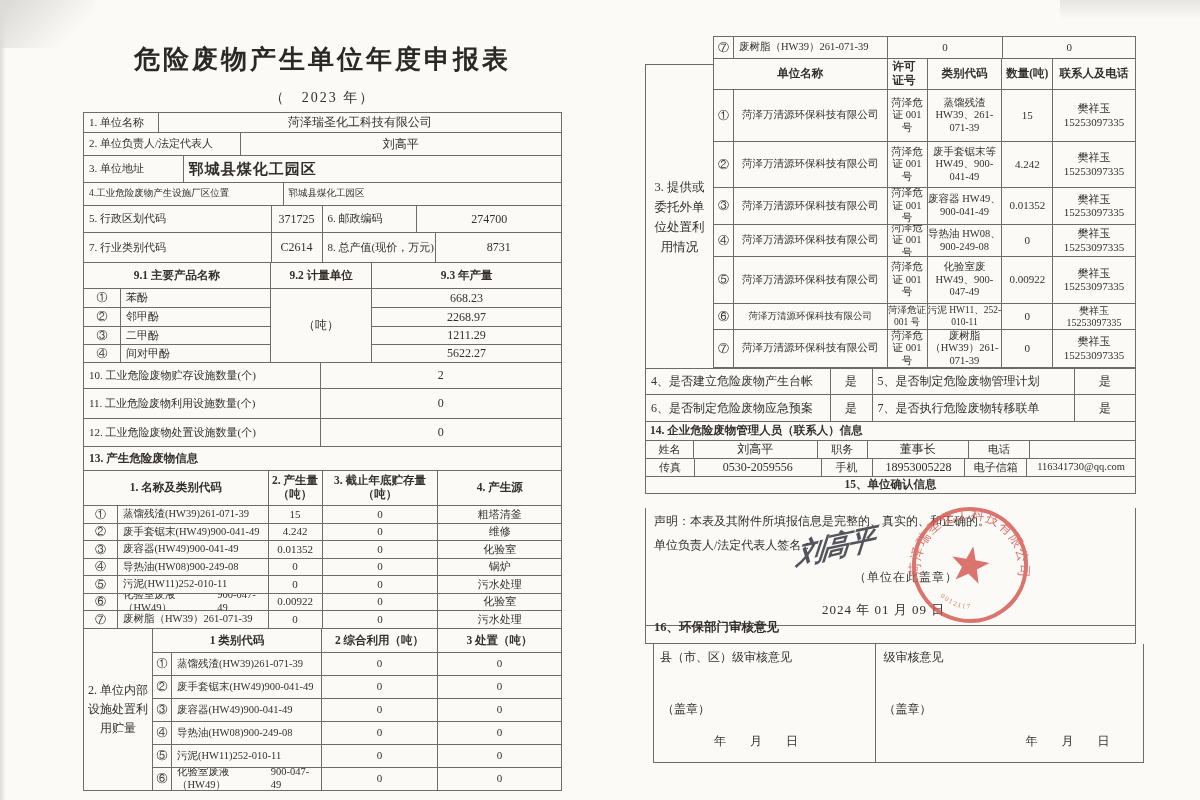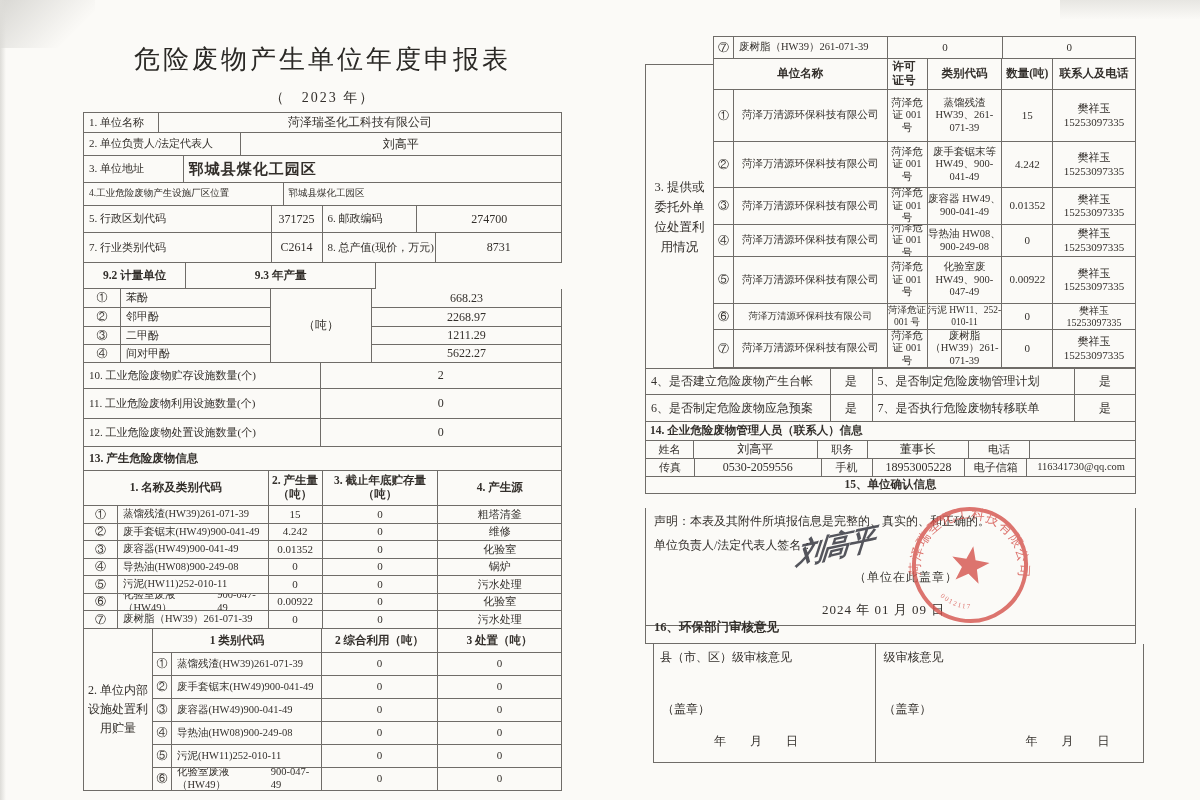--- a/index.html
+++ b/index.html
@@ -18,21 +18,21 @@
     display:flex;align-items:center;overflow:hidden;
   }
   .c{justify-content:center;text-align:center;}
   .l{padding-left:5px;}
   .v{font-size:12px;}
   .sp{justify-content:flex-start;padding:0 5px;font-size:10.5px;}
   .small{font-size:9.5px;}
   .hdr{font-weight:bold;font-size:11.5px;}
   .tbl{border-top:1px solid var(--bc);border-left:1px solid var(--bc);background:transparent;}
   .wrapc{display:block;text-align:center;}
-  #doc-title{font-family:"Liberation Sans","DejaVu Sans",sans-serif;font-weight:normal;
+  #doc-title{font-family:"Liberation Sans","DejaVu Sans",sans-serif;font-weight:bold;
     font-size:26px;letter-spacing:3px;text-align:center;color:#2b2926;}
   #doc-year{font-size:14px;text-align:center;letter-spacing:2px;}
   .stamp-note{color:#3a3733;}
   .sig{
     font-size:28px;font-weight:bold;font-style:italic;color:#30313b;opacity:.82;
     transform:rotate(-12deg) skewX(-18deg);letter-spacing:-2px;white-space:nowrap;
   }
   .seal-text{fill:#d5534d;}
 </style>
 </head>
@@ -75,20 +75,21 @@
   </div>
 
   <div class="row" style="height:30px">
     <div class="cell l" style="width:188px">7. 行业类别代码</div>
     <div class="cell c v" style="width:51px">C2614</div>
     <div class="cell l" style="width:114px">8. 总产值(现价，万元)</div>
     <div class="cell c v" style="width:126px">8731</div>
   </div>
 
   <div class="row" style="height:26px">
+    <div class="cell c hdr" style="width:187px">9.1 主要产品名称</div>
     <div class="cell c hdr" style="width:102px">9.2 计量单位</div>
     <div class="cell c hdr" style="width:190px">9.3 年产量</div>
   </div>
 
   <div class="row" style="height:74px">
     <div style="width:187px">
       <div class="row" style="height:19px">
         <div class="cell c" style="width:37px;height:19px">①</div>
         <div class="cell l" style="width:150px;height:19px">苯酚</div>
       </div>

